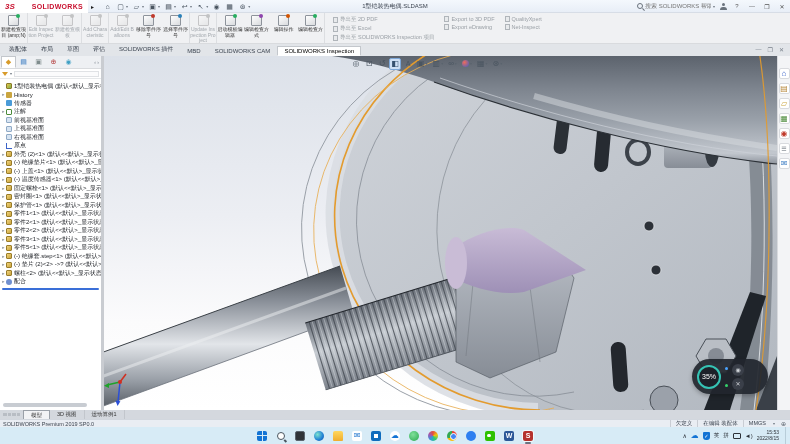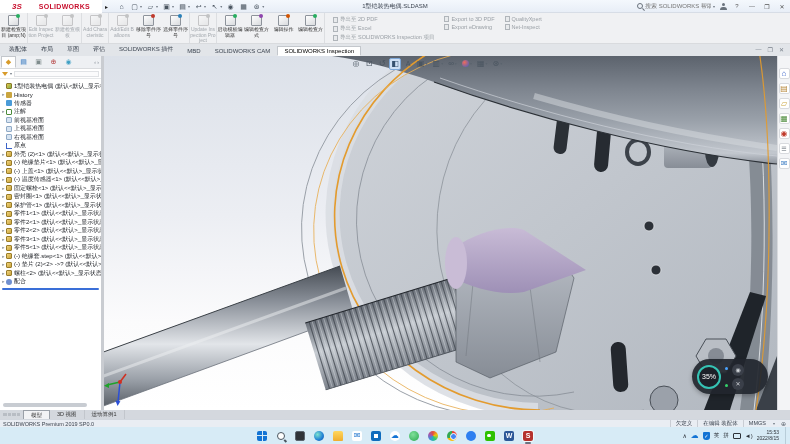--- a/index.html
+++ b/index.html
@@ -1,21 +1,21 @@
 <!DOCTYPE html>
 <html><head>
 <meta charset="utf-8">
 <style>
   *{box-sizing:border-box;margin:0;padding:0}
   html,body{width:790px;height:444px;overflow:hidden}
   body{position:relative;font-family:"Liberation Sans","DejaVu Sans",sans-serif;background:#fff;font-size:6px;color:#333}
 
   
   .titlebar{position:absolute;left:0;top:0;width:790px;height:13px;background:linear-gradient(#f4f8fd,#e8eef7);display:flex;align-items:center;border-bottom:1px solid #d7dde6}
-  .logo{height:13px;background:#fff;display:flex;align-items:center;padding:0 12px;gap:17px}
+  .logo{height:13px;background:#fff;display:flex;align-items:center;padding:0 5px;gap:17px}
   .logo .mark{color:#c8102e;font-weight:bold;font-style:italic;font-size:8px}
   .logo .word{color:#c8102e;font-weight:bold;font-size:7px;letter-spacing:.3px}
   .logo-flyout{font-size:6px;color:#222;margin:0 3px}
   .qat{display:flex;align-items:center;gap:4px;margin-left:6px}
   .qat-item{display:flex;align-items:center;color:#4a5560;font-size:7px;line-height:9px}
   .qat-item .g{width:9px;height:9px;display:flex;align-items:center;justify-content:center}
   .qat-item.caret::after{content:"▾";font-size:4px;color:#707a84;margin-left:1px}
   .doc-title{position:absolute;left:50%;transform:translateX(-50%);font-size:6px;color:#3c4450;white-space:nowrap}
   .tb-right{margin-left:auto;display:flex;align-items:center;gap:5px;padding-right:3px}
   .searchbox{display:flex;align-items:center;gap:2px;color:#7a828c}

